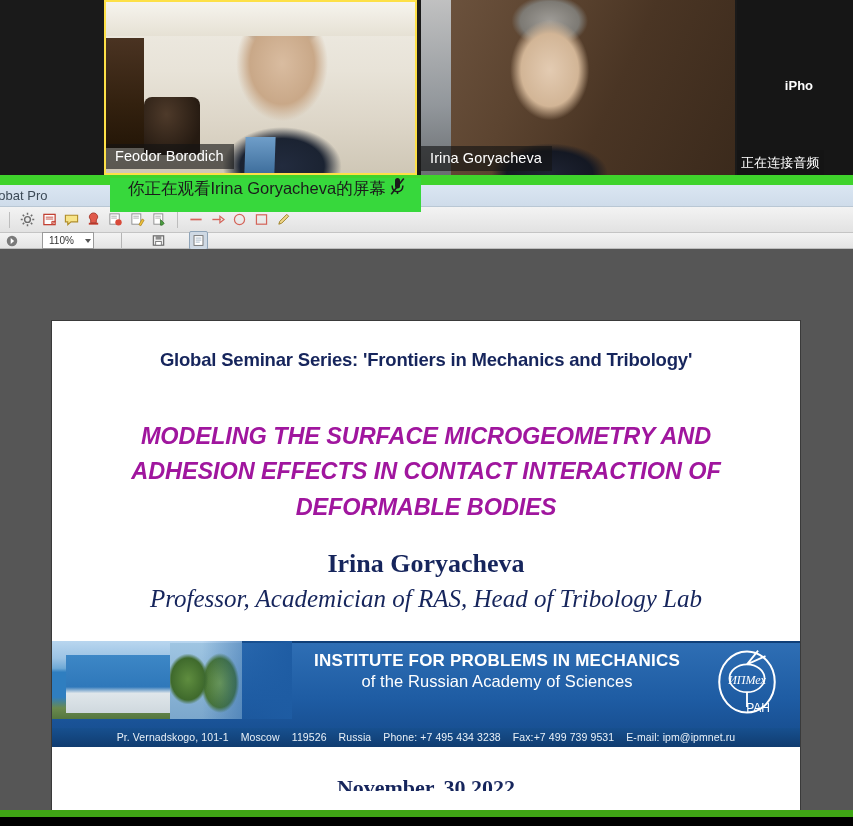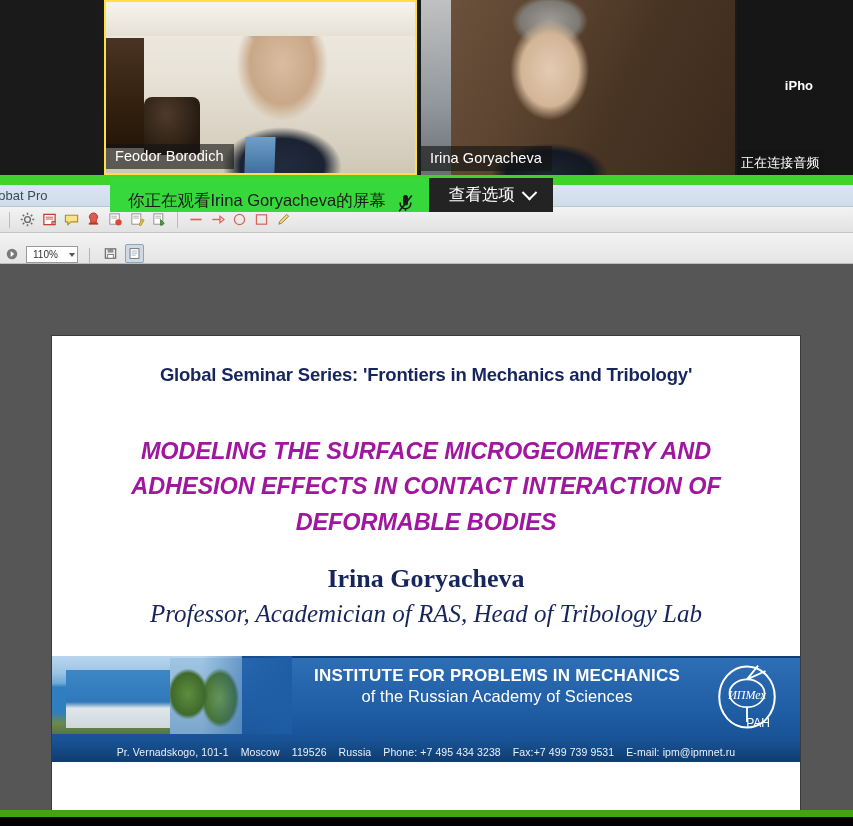--- a/index.html
+++ b/index.html
@@ -80,21 +80,21 @@
   .share-bar {
     position: absolute; left: 0; top: 175px; width: 853px; height: 10px;
     background: #3fd32c;
   }
   .share-pill-wrap {
     position: absolute; left: 110px; top: 178px; height: 34px;
     display: flex; align-items: stretch; z-index: 40;
   }
   .share-pill {
     background: #37d83c; color: #1b1b1b;
-    display: flex; align-items: flex-end; gap: 12px;
+    display: flex; align-items: flex-start; gap: 4px;
     padding: 0 16px 0 18px; font-size: 16.5px; white-space: nowrap;
   }
   .share-opts {
     background: #232323; color: #fff;
     display: flex; align-items: center; gap: 9px;
     padding: 0 18px 0 20px; font-size: 16.5px; white-space: nowrap;
   }
   .chev { display: inline-block; width: 11px; height: 11px;
     border-right: 2px solid currentColor; border-bottom: 2px solid currentColor;
     transform: rotate(45deg) translate(-2px,-2px); }
@@ -107,23 +107,23 @@
     display: flex; align-items: center; padding-left: 0;
     font-size: 13px; color: #3c4a57;
   }
   .acro-title span { margin-left: -6px; }
   .acro-toolbar {
     height: 26px; background: linear-gradient(180deg,#f3f3f3,#e2e2e2);
     border-bottom: 1px solid #c4c4c4;
     display: flex; align-items: center; gap: 3px; padding-left: 4px;
   }
   .acro-toolbar2 {
-    height: 31px; background: linear-gradient(180deg,#f3f3f3,#e4e4e4);
+    height: 16px; background: linear-gradient(180deg,#f3f3f3,#e4e4e4);
     border-bottom: 1px solid #bdbdbd;
-    display: flex; align-items: flex-end; gap: 5px; padding-left: 2px;
+    display: flex; align-items: center; gap: 21px; padding-left: 2px;
   }
   .tb-btn { width: 19px; height: 19px; display: flex; align-items: center; justify-content: center;
             border-radius: 2px; }
   .tb-sep { width: 1px; height: 16px; background: #bdbdbd; margin: 0 5px; }
   .zoom-box {
     display: flex; align-items: center; width: 52px; height: 17px;
     background: #fff; border: 1px solid #9a9a9a; font-size: 10px; color: #333;
     padding-left: 6px; position: relative;
   }
   .zoom-arrow { position: absolute; right: 2px; top: 50%; transform: translateY(-50%);
@@ -241,24 +241,20 @@
 
   <div class="share-pill-wrap">
     <div class="share-pill">
       <span>你正在观看Irina Goryacheva的屏幕</span>
       <svg width="15" height="17" viewBox="0 0 15 17">
         <path d="M5 2.5a2.5 2.5 0 0 1 5 0V8a2.5 2.5 0 0 1-5 0z" fill="#1b1b1b"></path>
         <path d="M2.2 7.5v1a5.3 5.3 0 0 0 10.6 0v-1" stroke="#1b1b1b" stroke-width="1.5" fill="none"></path>
         <path d="M7.5 13.8V16" stroke="#1b1b1b" stroke-width="1.5"></path>
         <path d="M1.2 16.2L13.8 0.6" stroke="#1b1b1b" stroke-width="1.6"></path>
       </svg>
-    </div>
-    <div class="share-opts">
-      <span>查看选项</span>
-      <span class="chev"></span>
     </div>
   </div>
 
   <div class="acrobat">
 
     <div class="acro-title">
       <span>robat Pro</span>
     </div>
 
     <div class="acro-toolbar">

